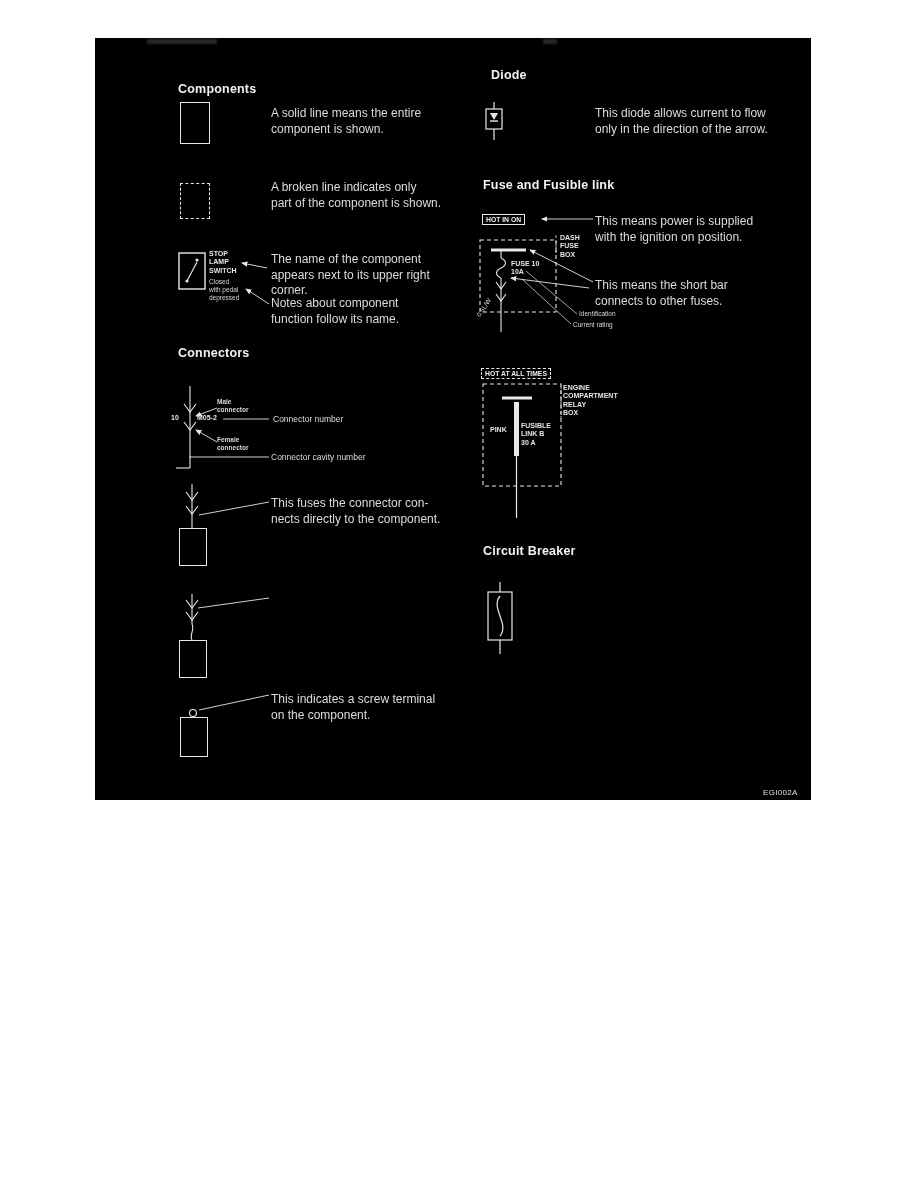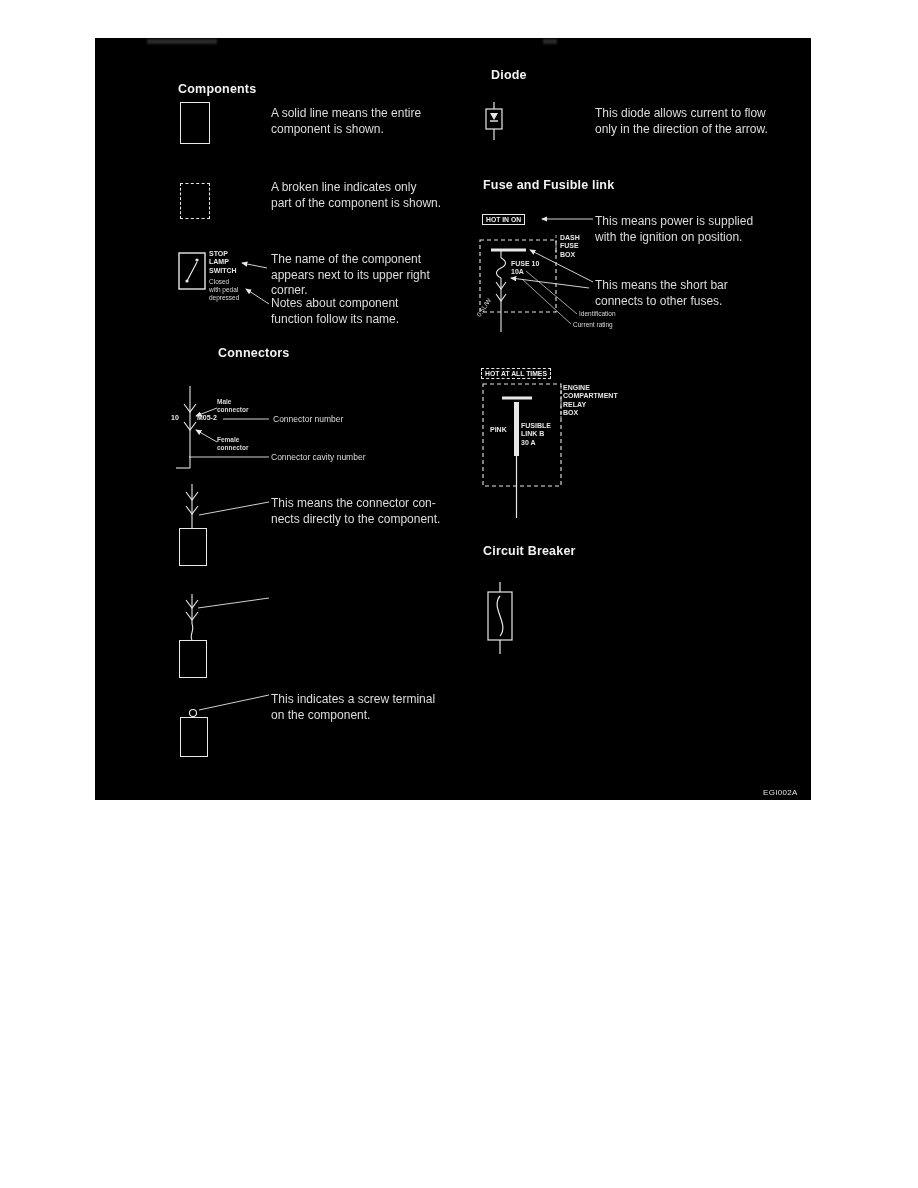--- a/index.html
+++ b/index.html
@@ -50,32 +50,32 @@
 SWITCH</div>
     <div class="abs tiny pre" style="left:114px;top:240px;">Closed
 with pedal
 depressed</div>
     <div class="abs body-text pre" style="left:176px;top:214px;">The name of the component
 appears next to its upper right
 corner.</div>
     <div class="abs body-text pre" style="left:176px;top:258px;">Notes about component
 function follow its name.</div>
 
-    <div class="abs heading" style="left:83px;top:308px;margin-left:40px;">Connectors</div>
+    <div class="abs heading" style="left:83px;top:308px;">Connectors</div>
 
     <div class="abs tiny pre" style="left:122px;top:360px;font-weight:bold;">Male
 connector</div>
     <div class="abs small-bold" style="left:76px;top:376px;">10</div>
     <div class="abs small-bold" style="left:102px;top:376px;">M05-2</div>
     <div class="abs tiny pre" style="left:122px;top:398px;font-weight:bold;">Female
 connector</div>
     <div class="abs mid" style="left:178px;top:376px;">Connector number</div>
     <div class="abs mid" style="left:176px;top:414px;">Connector cavity number</div>
 
-    <div class="abs body-text pre" style="left:176px;top:458px;">This means the connector con-
+    <div class="abs body-text pre" style="left:176px;top:458px;">This fuses the connector con-
 nects directly to the component.</div>
     <div class="abs rect-solid" style="left:84px;top:490px;width:26px;height:36px;"></div>
 
     <div class="abs rect-solid" style="left:84px;top:602px;width:26px;height:36px;"></div>
 
     <div class="abs body-text pre" style="left:176px;top:654px;">This indicates a screw terminal
 on the component.</div>
     <div class="abs rect-solid" style="left:85px;top:679px;width:26px;height:38px;"></div>
 
     <div class="abs heading" style="left:396px;top:30px;">Diode</div>

